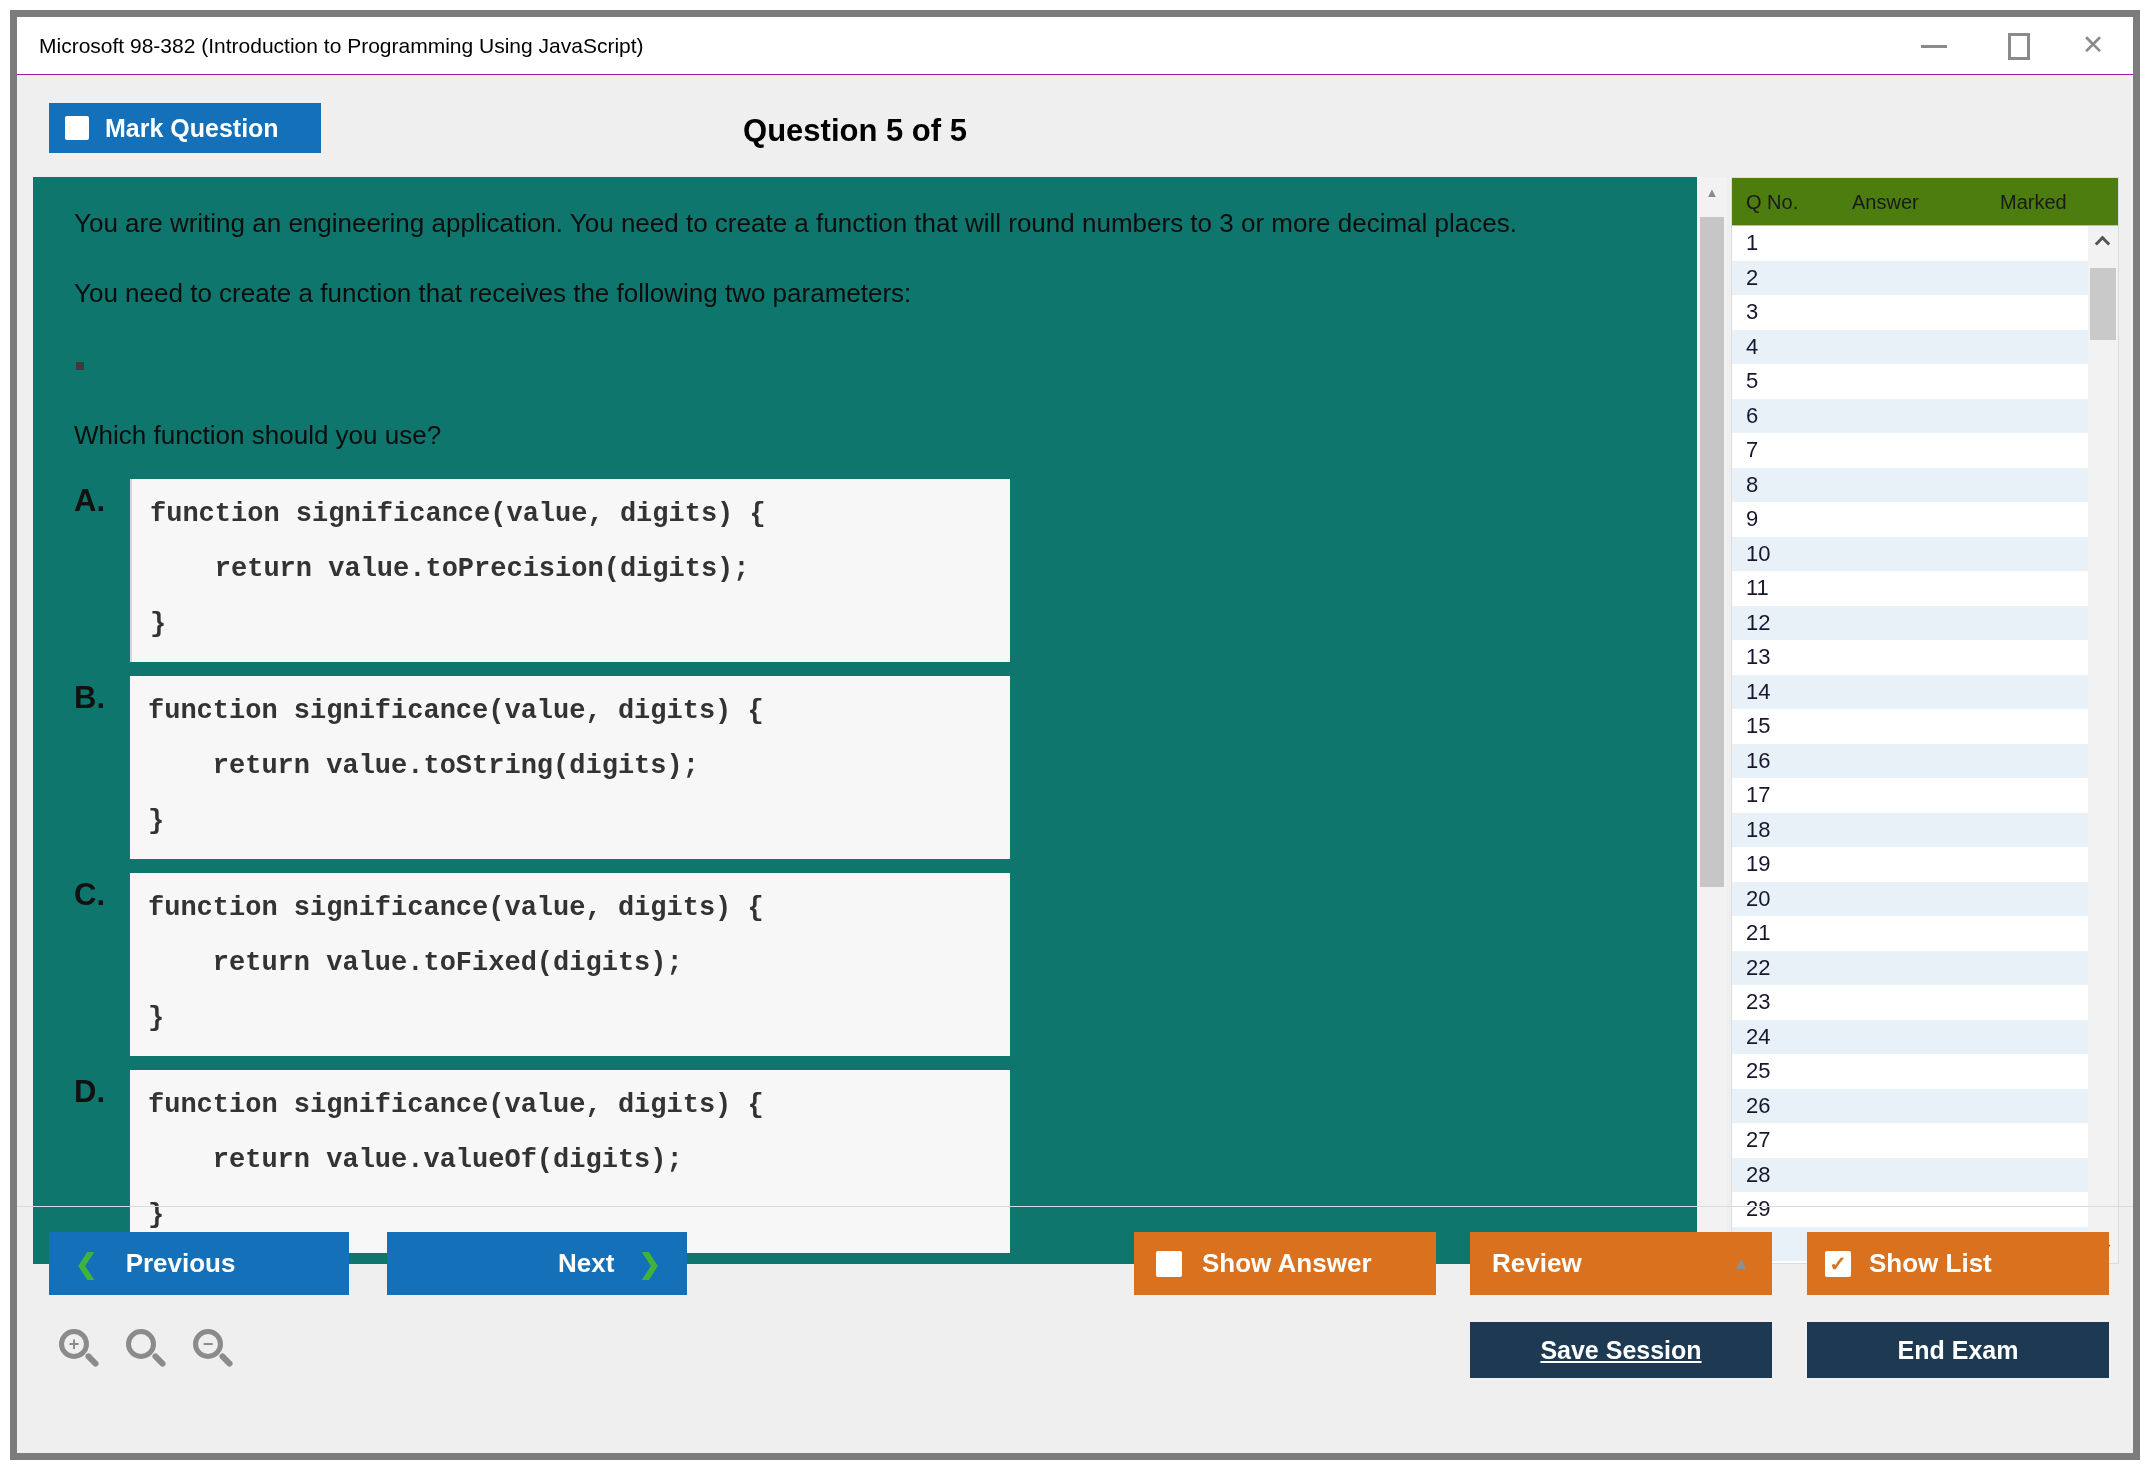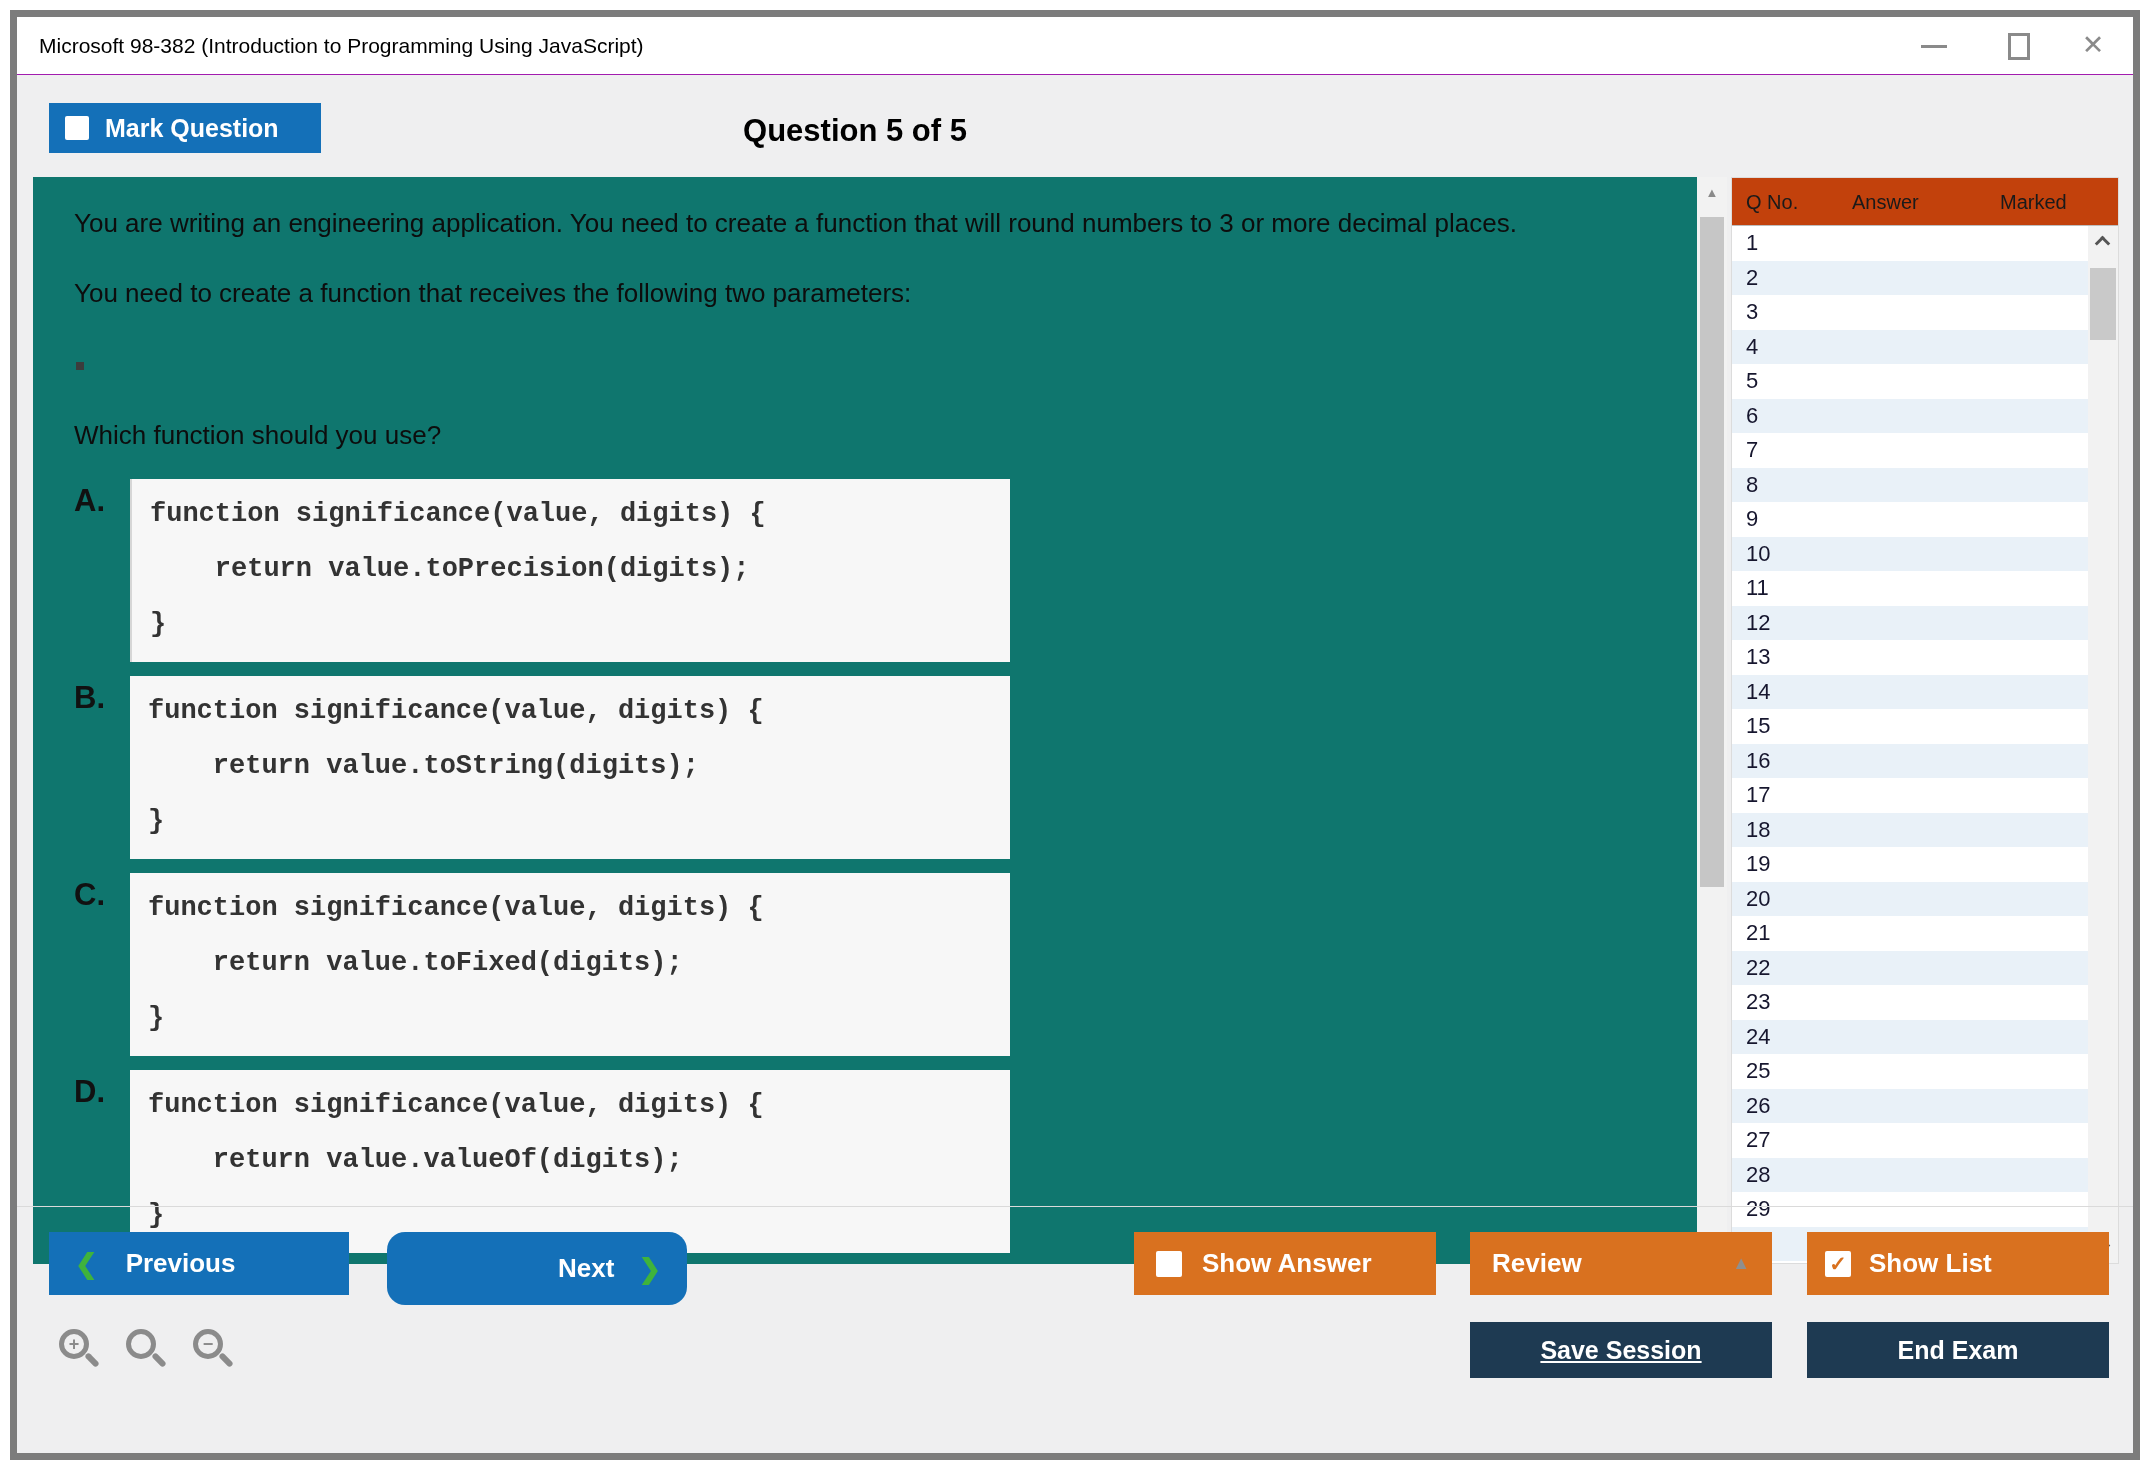--- a/index.html
+++ b/index.html
@@ -57,21 +57,21 @@
   .vscroll { position:absolute; left:1680px; top:102px; width:30px; height:1087px; background:#f2f2f2; }
   .varr { position:absolute; left:0; width:30px; text-align:center; font-size:13px; color:#8a8a8a;
           cursor:pointer; }
   .varr.up { top:8px; }
   .varr.down { bottom:8px; }
   .vthumb { position:absolute; left:3px; top:40px; width:24px; height:670px; background:#c6c6c6; cursor:grab; }
 
   
   .qlist { position:absolute; left:1714px; top:102px; width:388px; height:1087px; background:#ffffff;
            border:1px solid #dcdcdc; }
-  .qlist-head { position:absolute; left:0; top:0; right:0; height:48px; background:#c2410c;
+  .qlist-head { position:absolute; left:0; top:0; right:0; height:48px; background:#4d7c0f;
                 border-bottom:1px solid #bdbdbd; font-size:20px; color:#1a1a1a; }
   .qlist-head span { position:absolute; top:13px; }
   .col-qno { left:14px; }
   .col-answer { left:120px; }
   .col-marked { left:268px; }
   .qlist-rows { position:absolute; left:0; top:48px; width:356px; bottom:0; overflow:hidden; }
   .qrow { height:34.5px; display:flex; align-items:center; padding-left:14px; cursor:pointer; }
   .qrow:nth-child(even) { background:#e9f1f8; }
   .qnum { font-size:22px; color:#16162e; }
 
@@ -84,22 +84,22 @@
 
   
   .footer-line { position:absolute; left:0; right:0; top:1189px; height:1px; background:#dadada; }
   .fbtn { position:absolute; border:none; display:flex; align-items:center; cursor:pointer;
           font-weight:bold; color:#ffffff; font-size:26px; }
   .blue { background:#1470b8; }
   .orange { background:#d9711f; }
   .navy { background:#1e3a52; font-size:25px; justify-content:center; }
 
   .btn-prev { left:32px; top:1215px; width:300px; height:63px; padding-left:26px; gap:28px; }
-  .btn-next { left:370px; top:1215px; width:300px; height:73px; justify-content:flex-end;
-              padding-right:26px; gap:24px;border-radius:18px; }
+  .btn-next { left:370px; top:1215px; width:300px; height:63px; justify-content:flex-end;
+              padding-right:26px; gap:24px; }
   .chevglyph { color:#3fb33c; font-size:27px; font-weight:bold; }
 
   .btn-show-answer { left:1117px; top:1215px; width:302px; height:63px; padding-left:22px; gap:20px; }
   .btn-review { left:1453px; top:1215px; width:302px; height:63px; padding-left:22px; }
   .btn-show-list { left:1790px; top:1215px; width:302px; height:63px; padding-left:18px; gap:18px; }
   .cb { width:26px; height:26px; background:#ffffff; border-radius:2px; flex:0 0 auto;
         display:flex; align-items:center; justify-content:center; }
   .cb .tick { color:#d9711f; font-size:21px; font-weight:bold; line-height:1; }
   .review-tri { margin-left:auto; margin-right:22px; color:#8f8f8f; font-size:18px; }
 

